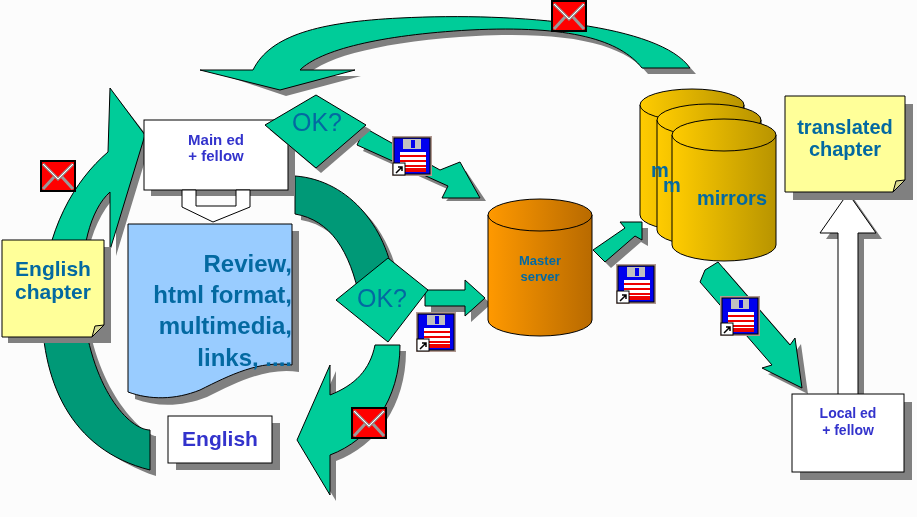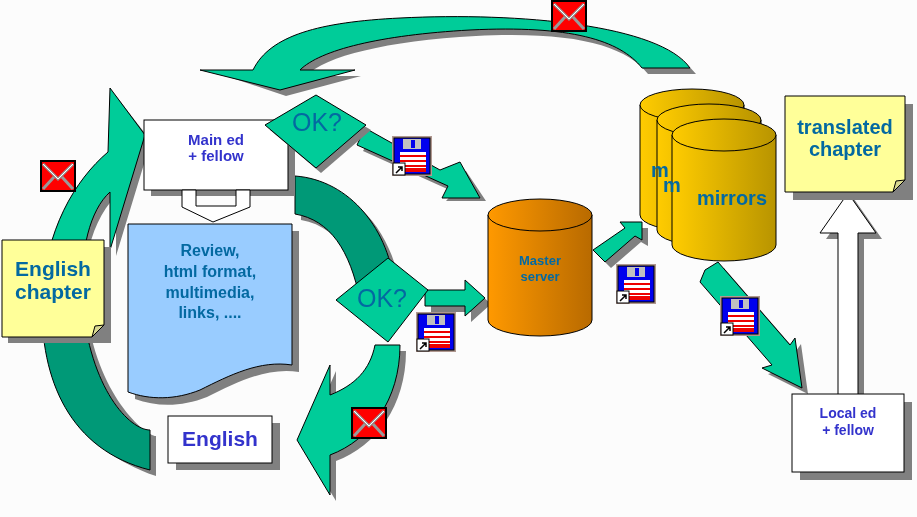--- a/index.html
+++ b/index.html
@@ -151,21 +151,21 @@
   <use href="#floppy" x="392" y="136"></use>
   <use href="#floppy" x="416" y="312"></use>
   <use href="#floppy" x="616" y="264"></use>
   <use href="#floppy" x="720" y="296"></use>
 </svg>
 
 <div class="lbl black" style="left:2px; top:258px; width:102px; font-size:21px;">English
 chapter</div>
 <div class="lbl blue" style="left:144px; top:132px; width:144px; font-size:15px;">Main ed
 + fellow</div>
-<div class="lbl black" style="left:128px; top:241px; width:164px; font-size:16px; line-height:1.3;">Review,
+<div class="lbl black" style="left:128px; top:248px; width:164px; font-size:24px; line-height:1.3;text-align:right;">Review,
 html format,
 multimedia,
 links, ....</div>
 <div class="lbl blue" style="left:168px; top:428px; width:104px; font-size:21px;">English</div>
 <div class="lbl black" style="left:272px; top:109px; width:90px; font-size:25px; font-weight:normal;">OK?</div>
 <div class="lbl black" style="left:338px; top:285px; width:88px; font-size:25px; font-weight:normal;">OK?</div>
 <div class="lbl black" style="left:488px; top:253px; width:104px; font-size:13px; line-height:1.25;">Master
 server</div>
 <div class="lbl black" style="left:650px; top:160px; width:20px; font-size:20px;">m</div>
 <div class="lbl black" style="left:662px; top:175px; width:20px; font-size:20px;">m</div>

